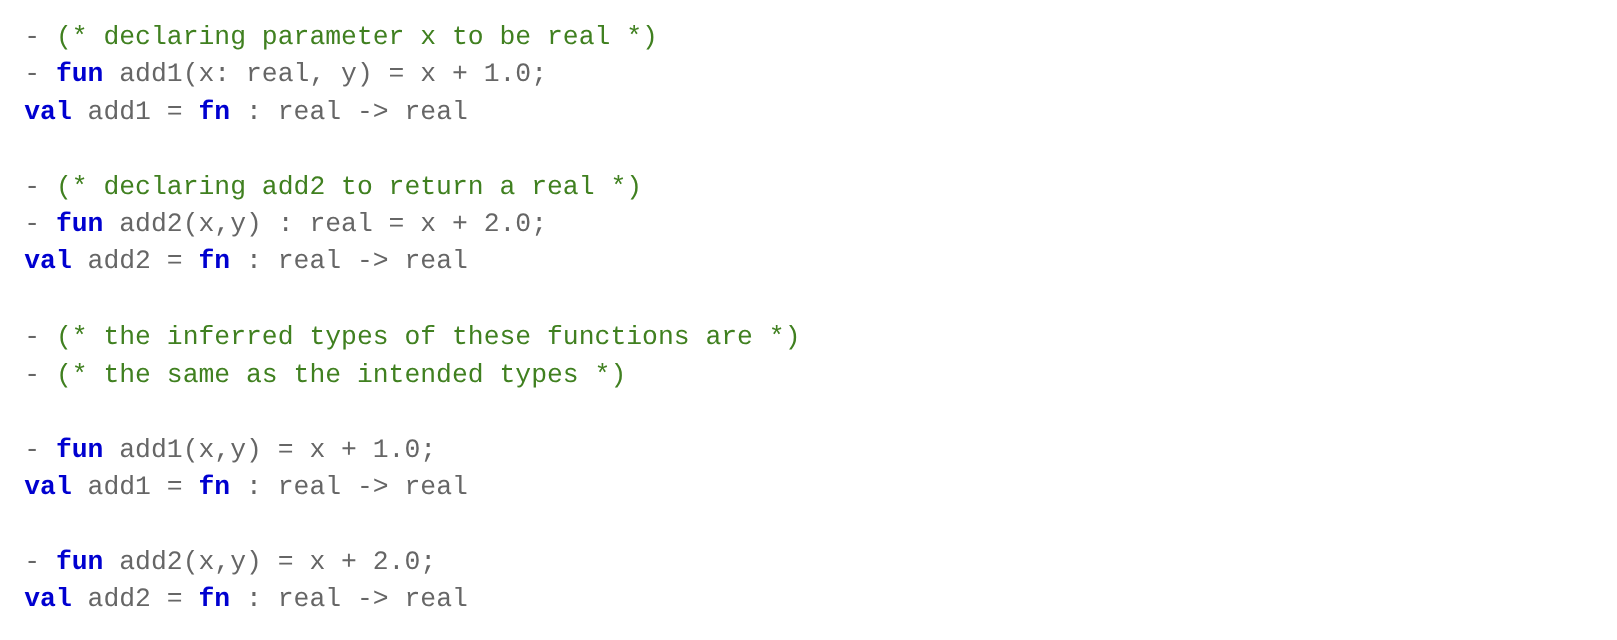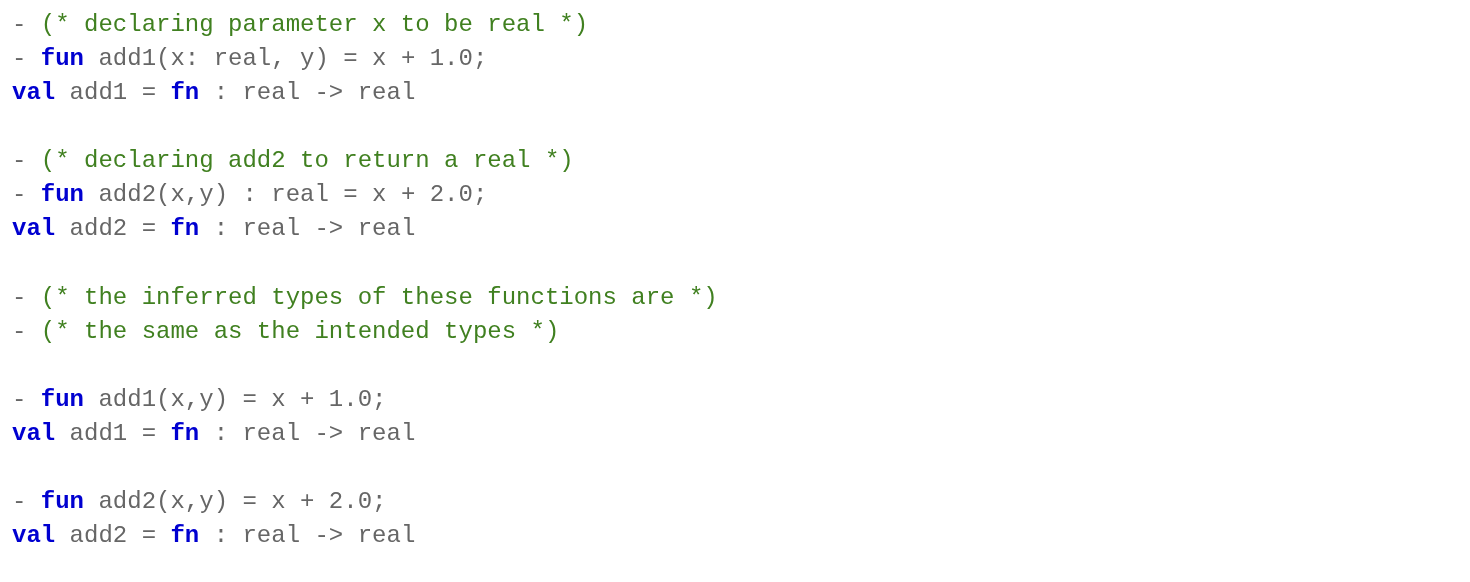--- a/index.html
+++ b/index.html
@@ -4,21 +4,21 @@
 <style>
   html, body {
     margin: 0;
     padding: 0;
     background: #ffffff;
   }
   pre.code {
     font-family: "Courier New", Courier, monospace;
     font-size: 24px;
     line-height: 1.42;
-    margin: 4px;
+    margin: 14px;
     padding: 4px 8px;
     white-space: pre;
     color: #666666;
   }
   .nm { color: #666666; }
   .cm { color: #408020; }
   .kw { color: #0000d0; font-weight: bold; }
 </style>
 </head>
 <body>

